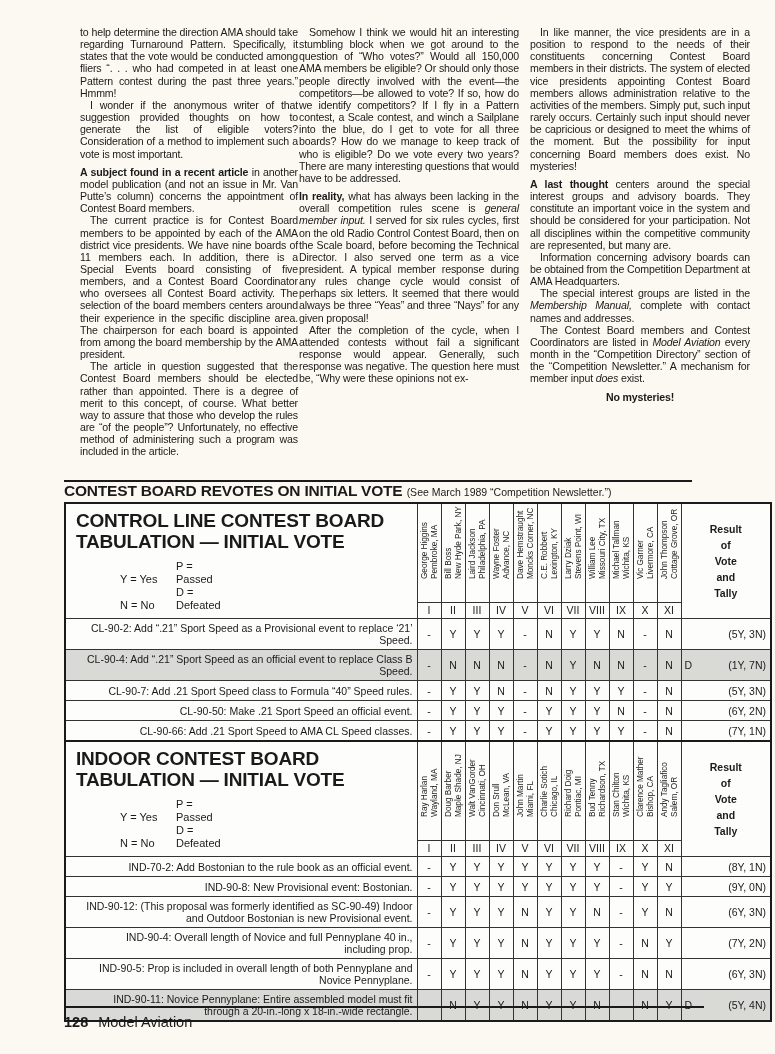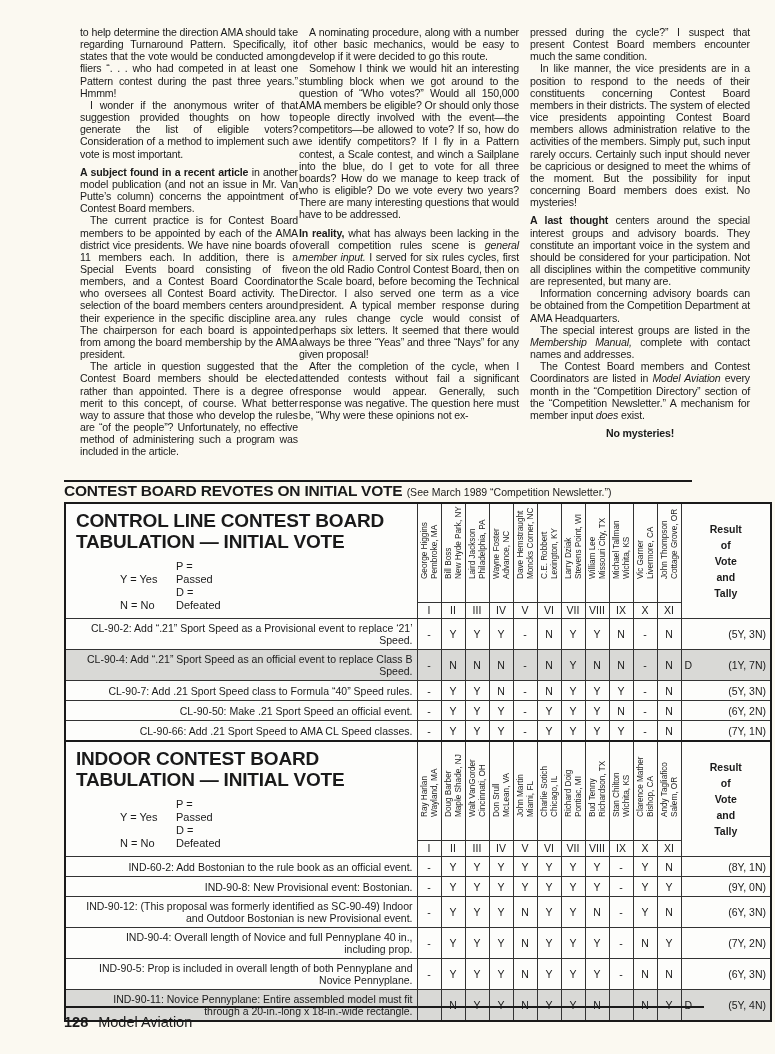--- a/index.html
+++ b/index.html
@@ -46,28 +46,26 @@
 
 <div class="col col1">
   <p class="first">to help determine the direction AMA should take regarding Turnaround Pattern. Specifically, it states that the vote would be conducted among fliers “. . . who had competed in at least one Pattern contest during the past three years.” Hmmm!</p>
   <p>I wonder if the anonymous writer of that suggestion provided thoughts on how to generate the list of eligible voters? Consideration of a method to implement such a vote is most important.</p>
   <p class="gap"><b>A subject found in a recent article</b><span> in another model publication (and not an issue in Mr. Van Putte’s column) concerns the appointment of Contest Board members.</span></p>
   <p>The current practice is for Contest Board members to be appointed by each of the AMA district vice presidents. We have nine boards of 11 members each. In addition, there is a Special Events board consisting of five members, and a Contest Board Coordinator who oversees all Contest Board activity. The selection of the board members centers around their experience in the specific discipline area. The chairperson for each board is appointed from among the board membership by the AMA president.</p>
   <p>The article in question suggested that the Contest Board members should be elected rather than appointed. There is a degree of merit to this concept, of course. What better way to assure that those who develop the rules are “of the people”? Unfortunately, no effective method of administering such a program was included in the article.</p>
 </div>
 
 <div class="col col2">
-  <p>A nominating procedure, along with a number of other basic mechanics, would be easy to develop if it were decided to go this route.</p>
   <p>Somehow I think we would hit an interesting stumbling block when we got around to the question of “Who votes?” Would all 150,000 AMA members be eligible? Or should only those people directly involved with the event—the competitors—be allowed to vote? If so, how do we identify competitors? If I fly in a Pattern contest, a Scale contest, and winch a Sailplane into the blue, do I get to vote for all three boards? How do we manage to keep track of who is eligible? Do we vote every two years? There are many interesting questions that would have to be addressed.</p>
   <p class="gap"><b>In reality,</b><span> what has always been lacking in the overall competition rules scene is </span><i>general member input.</i><span> I served for six rules cycles, first on the old Radio Control Contest Board, then on the Scale board, before becoming the Technical Director. I also served one term as a vice president. A typical member response during any rules change cycle would consist of perhaps six letters. It seemed that there would always be three “Yeas” and three “Nays” for any given proposal!</span></p>
   <p>After the completion of the cycle, when I attended contests without fail a significant response would appear. Generally, such response was negative. The question here must be, “Why were these opinions not ex-</p>
 </div>
 
 <div class="col col3">
-  <p class="first">pressed during the cycle?” I suspect that present Contest Board members encounter much the same condition.</p>
   <p>In like manner, the vice presidents are in a position to respond to the needs of their constituents concerning Contest Board members in their districts. The system of elected vice presidents appointing Contest Board members allows administration relative to the activities of the members. Simply put, such input rarely occurs. Certainly such input should never be capricious or designed to meet the whims of the moment. But the possibility for input concerning Board members does exist. No mysteries!</p>
   <p class="gap"><b>A last thought</b><span> centers around the special interest groups and advisory boards. They constitute an important voice in the system and should be considered for your participation. Not all disciplines within the competitive community are represented, but many are.</span></p>
   <p>Information concerning advisory boards can be obtained from the Competition Department at AMA Headquarters.</p>
   <p><span>The special interest groups are listed in the </span><i>Membership Manual,</i><span> complete with contact names and addresses.</span></p>
   <p><span>The Contest Board members and Contest Coordinators are listed in </span><i>Model Aviation</i><span> every month in the “Competition Directory” section of the “Competition Newsletter.” A mechanism for member input </span><i>does</i><span> exist.</span></p>
   <p class="center">No mysteries!</p>
 </div>
 
 <div class="section-rule"></div>
 <div class="section-title">
@@ -315,21 +313,21 @@
     <td class="roman">VI</td>
     <td class="roman">VII</td>
     <td class="roman">VIII</td>
     <td class="roman">IX</td>
     <td class="roman">X</td>
     <td class="roman">XI</td>
   </tr>
   </tbody>
     <tbody id="ind-body">
       <tr class="r2">
-        <td class="desc ind"><span>IND-60-2:</span> <span>Add Bostonian to the rule book as an official event.</span></td>
+        <td class="desc ind"><span>IND-70-2:</span> <span>Add Bostonian to the rule book as an official event.</span></td>
         <td class="v">-</td>
         <td class="v">Y</td>
         <td class="v">Y</td>
         <td class="v">Y</td>
         <td class="v">Y</td>
         <td class="v">Y</td>
         <td class="v">Y</td>
         <td class="v">Y</td>
         <td class="v">-</td>
         <td class="v">Y</td>

